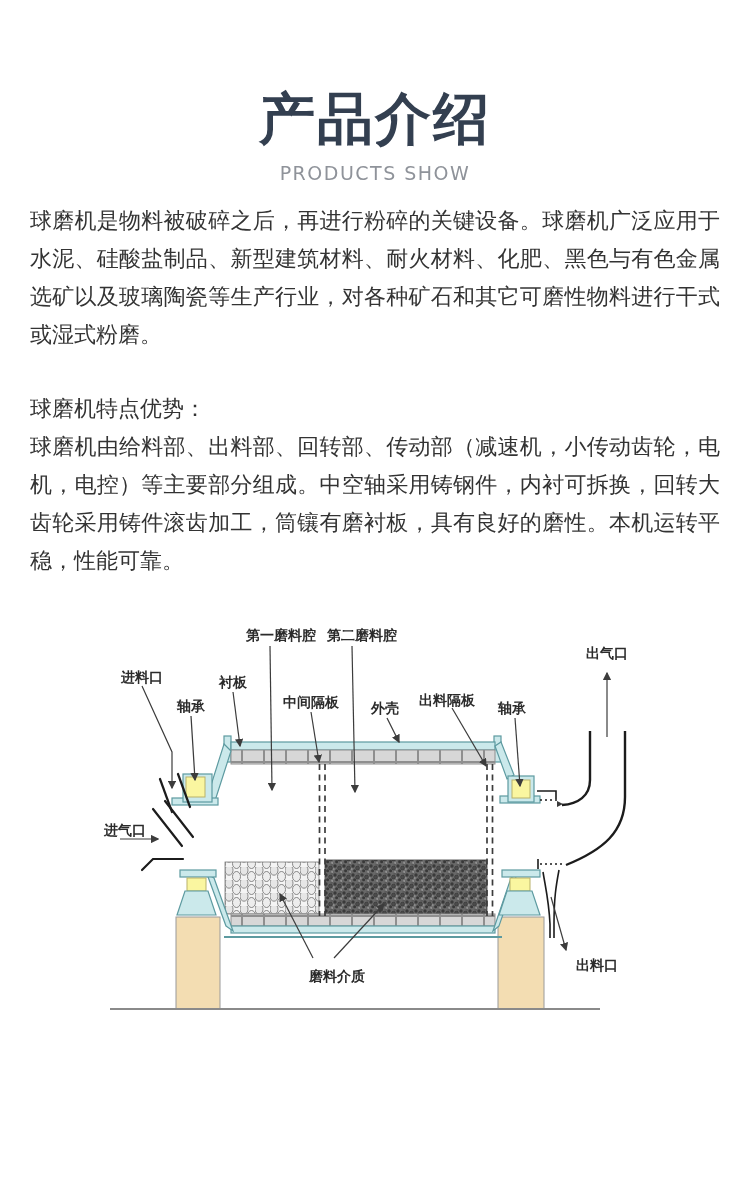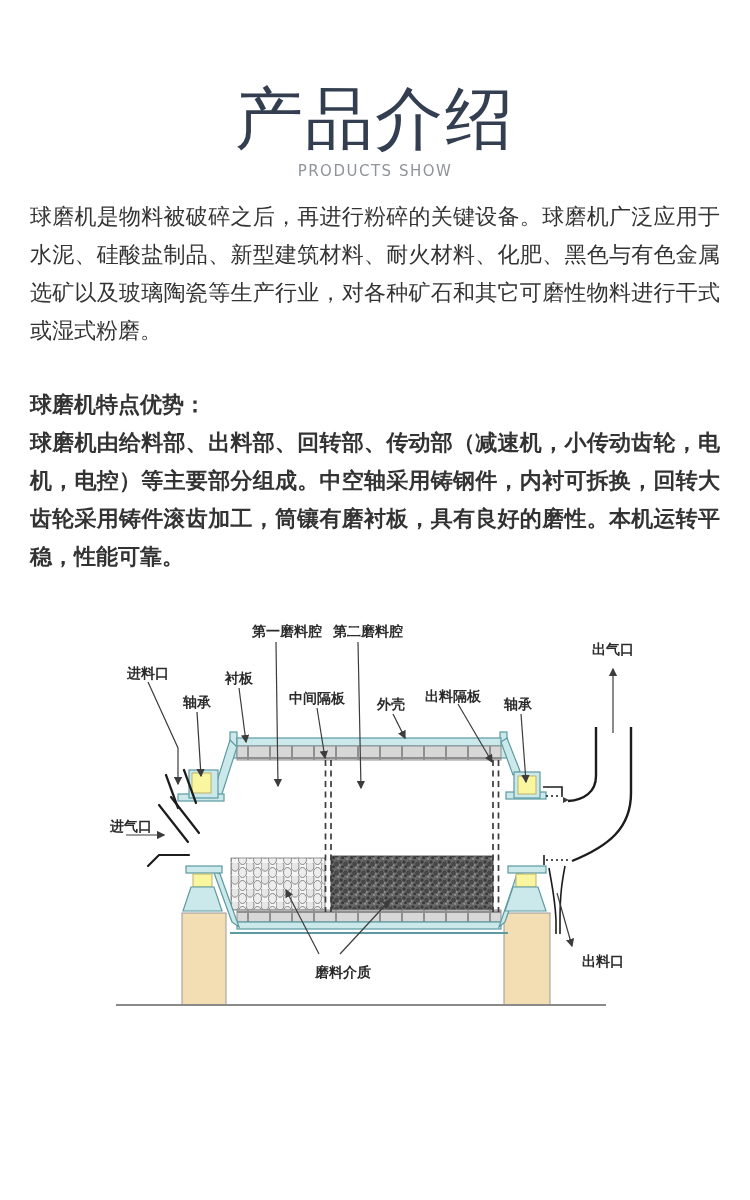--- a/index.html
+++ b/index.html
@@ -15,36 +15,36 @@
     --line-color:#3c3c3c;
   }
   *{margin:0;padding:0;box-sizing:border-box;}
   html,body{background:#ffffff;}
   body{
     width:750px;height:1200px;overflow:hidden;margin:0 auto;
     font-family:"DejaVu Sans","Liberation Sans",sans-serif;
   }
   header{text-align:center;padding-top:84px;}
   h1.title{
-    font-size:68px;line-height:70px;font-weight:400;
+    font-size:56px;line-height:70px;font-weight:700;
     color:var(--title-color);letter-spacing:2px;
   }
   .subtitle{
-    margin-top:8px;font-size:15px;letter-spacing:1.5px;
+    margin-top:8px;font-size:19px;letter-spacing:1.5px;
     color:var(--subtitle-color);font-weight:400;
   }
   .content{
     margin:18px 30px 0 30px;
     font-size:22px;line-height:38px;color:var(--text-color);
     text-align:justify;text-justify:inter-ideograph;
   }
   .content .para{margin-bottom:36px;}
   .content .para:last-child{margin-bottom:0;}
-  .blk{display:block;font-weight:bold;}
-  figure.diagram{margin:14px 0 0 6px;width:676px;}
+  .blk{display:block;}
+  figure.diagram{margin:14px 0 0 0;width:676px;}
   svg{display:block;}
   .dlabel{
     font-size:14px;font-weight:600;fill:#2b2b2b;
     text-anchor:middle;
     font-family:"DejaVu Sans","Liberation Sans",sans-serif;
   }
   .leader{stroke:var(--line-color);stroke-width:1.2;fill:none;}
   .chute{stroke:#1c1c1c;stroke-width:2.2;fill:none;stroke-linecap:round;}
   .pipe{stroke:#1c1c1c;stroke-width:2.4;fill:none;}
   .thinline{stroke:#1c1c1c;stroke-width:1.6;fill:none;}

